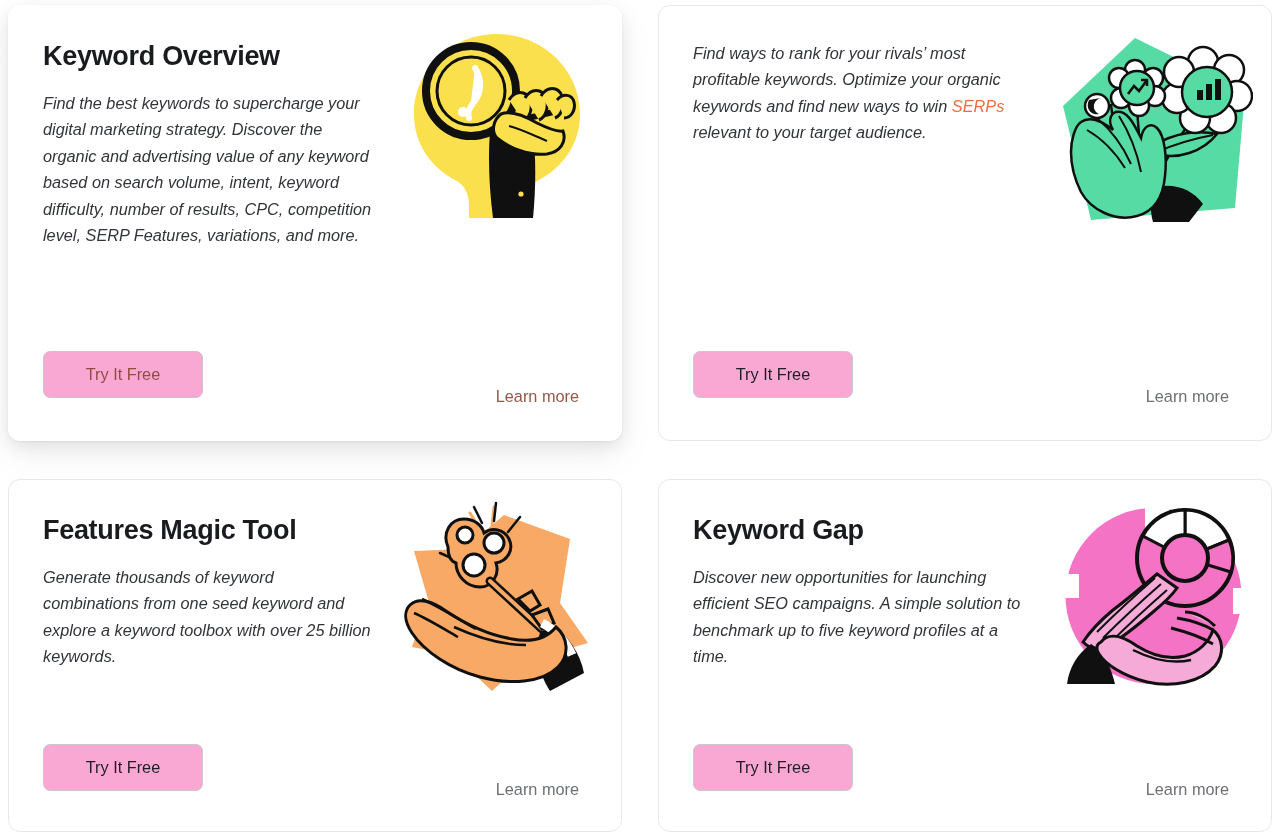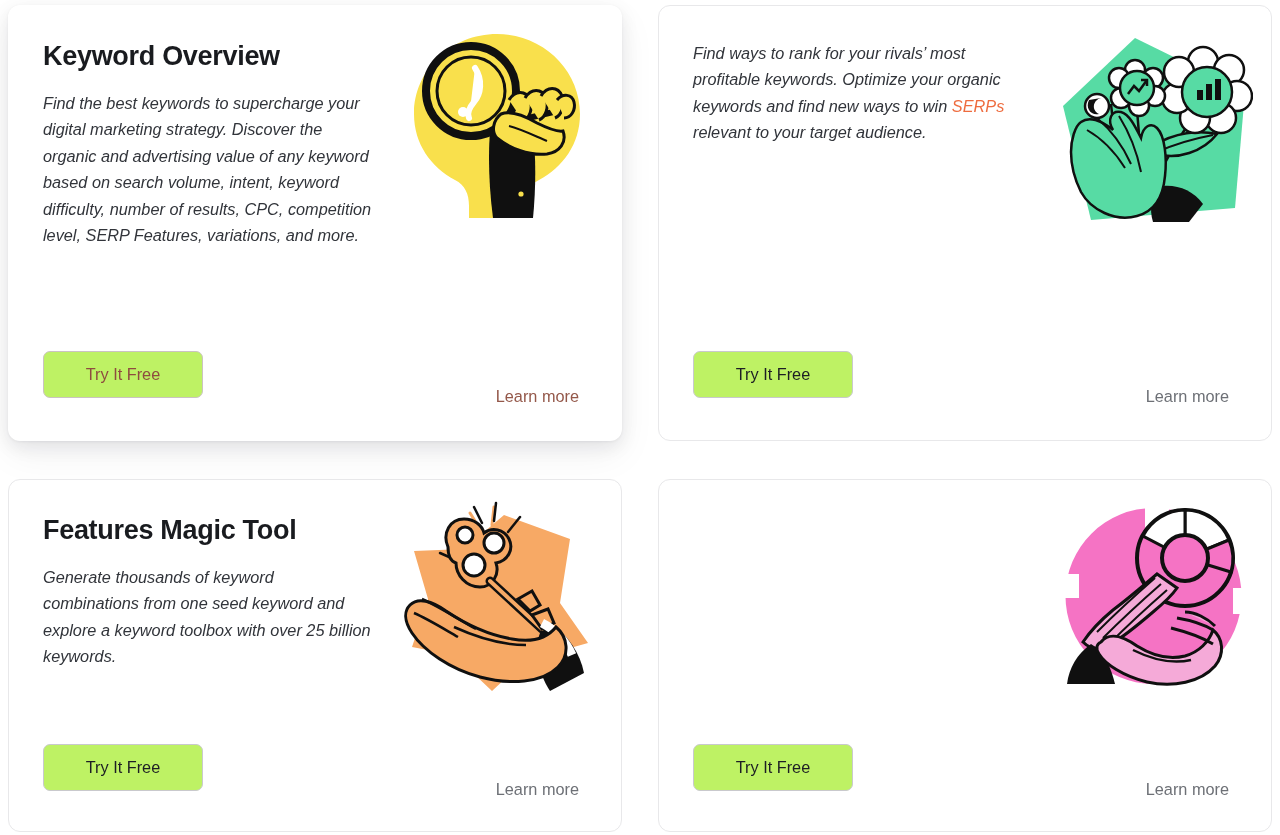--- a/index.html
+++ b/index.html
@@ -88,21 +88,21 @@
 
   .btn-try {
     display: inline-flex;
     align-items: center;
     justify-content: center;
     min-width: 160px;
     height: 47px;
     padding: 0 22px;
     border: 1px solid #c9c9cd;
     border-radius: 7px;
-    background: #bef264;
+    background: #f9a8d4;
     font-family: "Liberation Sans", sans-serif;
     font-size: 16.3px;
     font-weight: 400;
     color: #1d1f24;
     cursor: pointer;
     white-space: nowrap;
   }
 
   .is-hovered .btn-try {
     color: #8e4d3f;
@@ -278,20 +278,22 @@
       </svg>
     </div>
 
     <div class="card-footer">
       <button class="btn-try">Try It Free</button>
       <a class="link-learn" href="#">Learn more</a>
     </div>
   </div>
 
   <div class="card">
+    <h2 class="card-title">Keyword Gap</h2>
+    <p class="card-desc"><span>Discover new opportunities for launching efficient SEO campaigns. A simple solution to benchmark up to five keyword profiles at a time.</span></p>
 
     <div class="card-illustration illu-4">
       <svg viewBox="0 0 186 188" xmlns="http://www.w3.org/2000/svg">
 
         <path d="M93 6 A88 88 0 1 1 92 182 A88 88 0 1 1 93 6 Z" fill="#f573c4"></path>
         <path d="M84 4 L108 4 L108 26 L84 26 Z" fill="#ffffff"></path>
         <path d="M172 86 L186 86 L186 112 L172 112 Z" fill="#ffffff"></path>
         <path d="M4 72 L18 72 L18 96 L4 96 Z" fill="#ffffff"></path>
 
         <circle cx="124" cy="56" r="48" fill="#f573c4" stroke="#101010" stroke-width="4"></circle>

